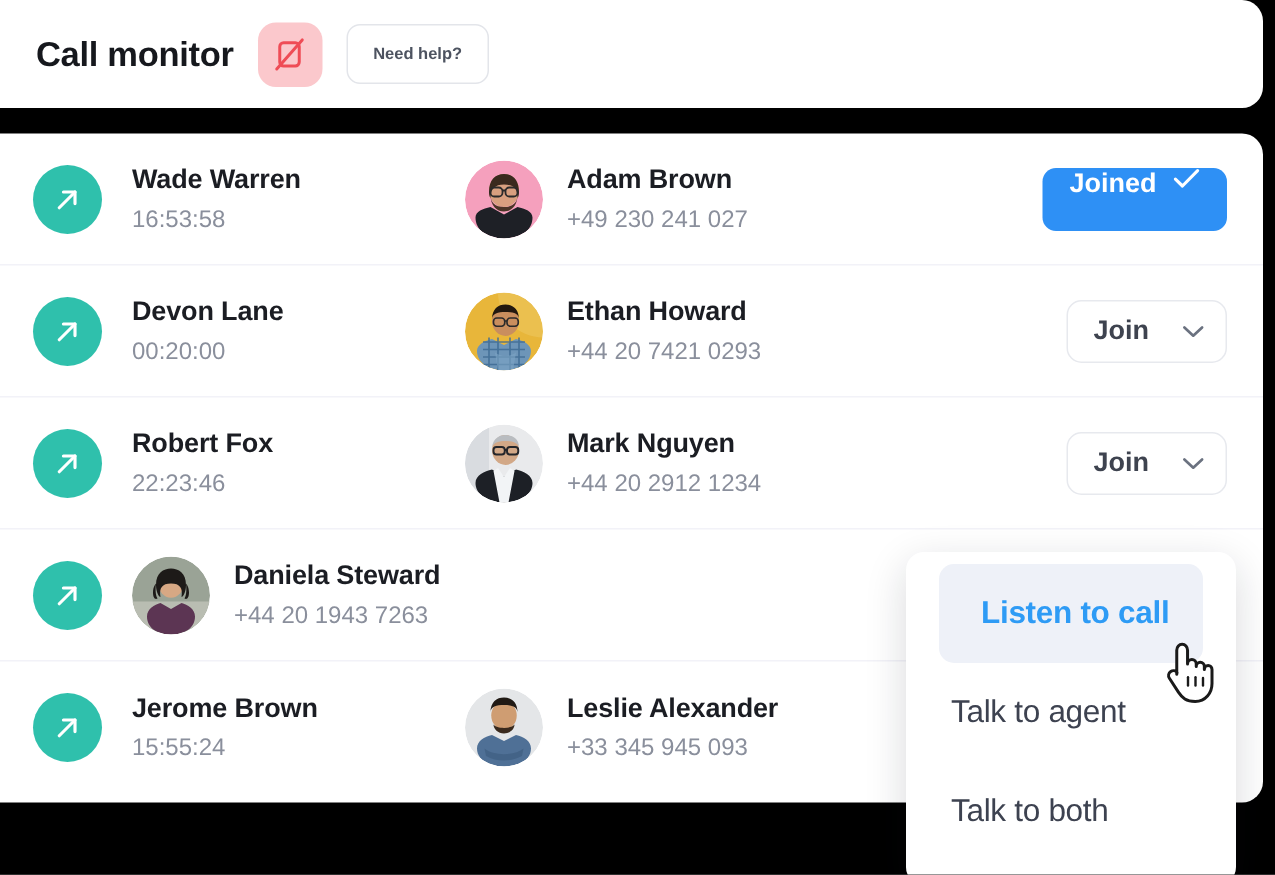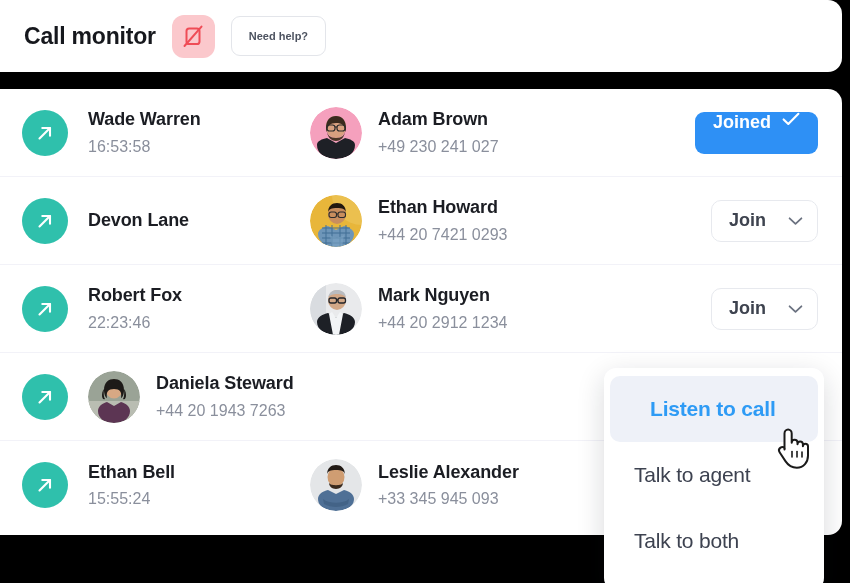--- a/index.html
+++ b/index.html
@@ -237,22 +237,22 @@
     color: #3d4250;
     box-sizing: border-box;
     cursor: pointer;
     white-space: nowrap;
     letter-spacing: -0.2px;
   }
   .menu-item.is-active {
     background: #eef1f8;
     color: #2e9bf5;
     border-radius: 10px;
-    margin: 0 6px;
-    padding-left: 40px;
+    margin: 0 22px;
+    padding-left: 28px;
     font-weight: 600;
   }
 
   
   .cursor {
     position: absolute;
     left: 771px;
     top: 424px;
     pointer-events: none;
   }
@@ -332,20 +332,21 @@
 
     <div class="call-row">
       <div class="dir-icon">
         <svg width="22" height="22" viewBox="0 0 22 22" fill="none">
           <path d="M5.5 16.5L16 6" stroke="#ffffff" stroke-width="2.1" stroke-linecap="round"></path>
           <path d="M8.3 6H16V13.7" stroke="#ffffff" stroke-width="2.1" stroke-linecap="round" stroke-linejoin="round"></path>
         </svg>
       </div>
       <div class="agent-block">
         <div class="agent-name">Devon Lane</div>
+        <div class="call-duration">00:20:00</div>
       </div>
       <div class="contact-block">
         <div class="avatar">
           <svg viewBox="0 0 52 52">
             <defs>
                 <clipPath id="c2">
                   <circle cx="26" cy="26" r="26"></circle>
                 </clipPath>
               </defs>
             <g clip-path="url(#c2)">
@@ -472,21 +473,21 @@
     </div>
 
     <div class="call-row">
       <div class="dir-icon">
         <svg width="22" height="22" viewBox="0 0 22 22" fill="none">
           <path d="M5.5 16.5L16 6" stroke="#ffffff" stroke-width="2.1" stroke-linecap="round"></path>
           <path d="M8.3 6H16V13.7" stroke="#ffffff" stroke-width="2.1" stroke-linecap="round" stroke-linejoin="round"></path>
         </svg>
       </div>
       <div class="agent-block">
-        <div class="agent-name">Ethan Bell</div>
+        <div class="agent-name">Jerome Brown</div>
         <div class="call-duration">15:55:24</div>
       </div>
       <div class="contact-block">
         <div class="avatar">
           <svg viewBox="0 0 52 52">
             <defs>
                 <clipPath id="c5">
                   <circle cx="26" cy="26" r="26"></circle>
                 </clipPath>
               </defs>

